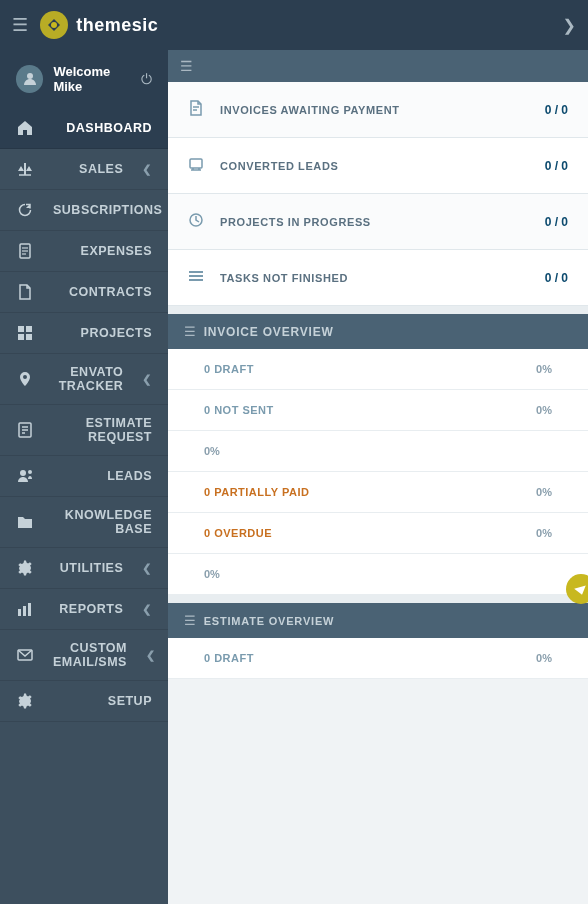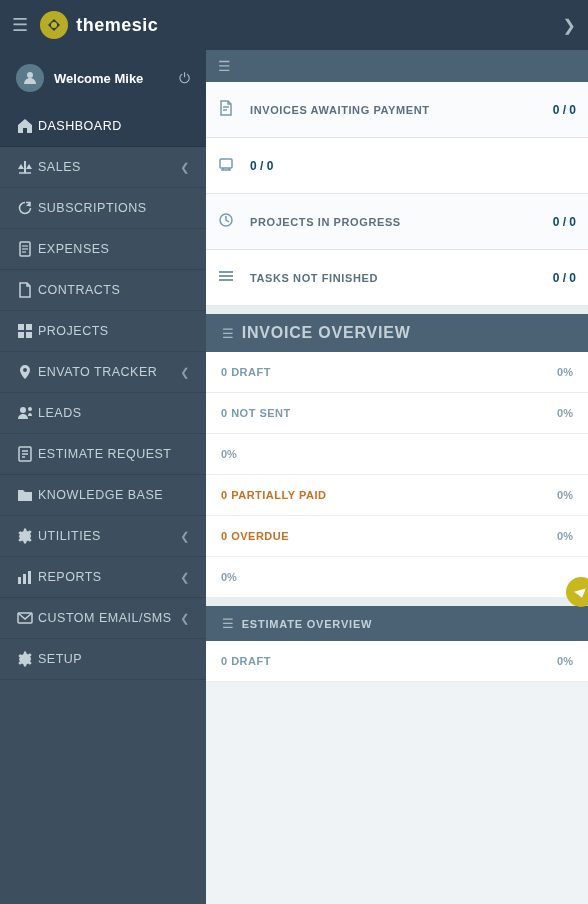--- a/index.html
+++ b/index.html
@@ -55,21 +55,21 @@
 
     
     .main-layout {
       display: flex;
       flex: 1;
       overflow: hidden;
     }
 
     
     .sidebar {
-      width: 206px;
+      width: 168px;
       background: #3d4f5e;
       flex-shrink: 0;
       overflow-y: auto;
       display: flex;
       flex-direction: column;
     }
     .sidebar::-webkit-scrollbar { width: 4px; }
     .sidebar::-webkit-scrollbar-track { background: #3d4f5e; }
     .sidebar::-webkit-scrollbar-thumb { background: #2c3e50; }
 
@@ -106,26 +106,27 @@
       cursor: pointer;
     }
 
     .nav-item {
       display: flex;
       align-items: center;
       padding: 11px 16px;
       cursor: pointer;
       color: #c5d1d8;
       font-size: 12.5px;
-      font-weight: 400;
+      font-weight: 700;
       letter-spacing: 0.5px;
       text-transform: uppercase;
       border-bottom: 1px solid rgba(0,0,0,0.1);
-      gap: 4px;
+      gap: 19px;
       position: relative;
+      text-align: right;
     }
     .nav-item.active {
       background: #2c3e50;
       color: #fff;
     }
     .nav-icon {
       width: 18px;
       height: 18px;
       display: flex;
       align-items: center;
@@ -157,21 +158,21 @@
       align-items: center;
     }
     .content-header-icon {
       color: #aab8c2;
       font-size: 14px;
     }
 
     .stat-row {
       display: flex;
       align-items: center;
-      padding: 18px 12px;
+      padding: 18px 20px;
       border-bottom: 1px solid #e0e7eb;
       background: #fff;
     }
     .stat-row:nth-child(odd) { background: #fff; }
     .stat-row:nth-child(even) { background: #fafbfc; }
 
     .stat-icon {
       width: 22px;
       margin-right: 10px;
       color: #7a9bae;
@@ -197,35 +198,35 @@
     }
 
     .invoice-overview-header {
       background: #4a6274;
       padding: 10px 16px;
       display: flex;
       align-items: center;
     }
     .invoice-overview-title {
       color: #c5d1d8;
-      font-size: 16px;
+      font-size: 12px;
       font-weight: 700;
       letter-spacing: 0.8px;
       text-transform: uppercase;
     }
     .invoice-overview-icon {
       color: #aab8c2;
       margin-right: 8px;
       font-size: 13px;
     }
 
     .invoice-stat-row {
       display: flex;
       align-items: center;
-      padding: 14px 15px;
+      padding: 14px 36px;
       border-bottom: 1px solid #e8edf0;
       background: #fff;
       position: relative;
     }
     .invoice-stat-label {
       flex: 1;
       font-size: 11px;
       font-weight: 700;
       letter-spacing: 0.5px;
       text-transform: uppercase;
@@ -386,40 +387,40 @@
           </svg>
       </span>
       <span class="nav-label">ENVATO TRACKER</span>
       <span class="nav-chevron">❮</span>
     </div>
 
 
 
     <div class="nav-item">
       <span class="nav-icon">
-        <svg width="16" height="16" viewBox="0 0 16 16" fill="#c5d1d8">
-            <circle cx="6" cy="5" r="3"></circle>
-            <path d="M1 14c0-2.8 2.2-5 5-5s5 2.2 5 5"></path>
-            <circle cx="13" cy="4" r="2"></circle>
-            <path d="M11 11c0-1.7 1-3 2-3s2 1.3 2 3"></path>
-          </svg>
-      </span>
-      <span class="nav-label">LEADS</span>
-    </div>
-
-    <div class="nav-item">
-      <span class="nav-icon">
         <svg width="16" height="16" viewBox="0 0 16 16" fill="none" stroke="#c5d1d8" stroke-width="1.5">
             <rect x="2" y="1" width="12" height="14" rx="1"></rect>
             <line x1="5" y1="5" x2="11" y2="5"></line>
             <line x1="5" y1="8" x2="11" y2="8"></line>
             <line x1="5" y1="11" x2="8" y2="11"></line>
           </svg>
       </span>
       <span class="nav-label">ESTIMATE REQUEST</span>
+    </div>
+
+    <div class="nav-item">
+      <span class="nav-icon">
+        <svg width="16" height="16" viewBox="0 0 16 16" fill="#c5d1d8">
+            <circle cx="6" cy="5" r="3"></circle>
+            <path d="M1 14c0-2.8 2.2-5 5-5s5 2.2 5 5"></path>
+            <circle cx="13" cy="4" r="2"></circle>
+            <path d="M11 11c0-1.7 1-3 2-3s2 1.3 2 3"></path>
+          </svg>
+      </span>
+      <span class="nav-label">LEADS</span>
     </div>
 
     <div class="nav-item">
       <span class="nav-icon">
         <svg width="16" height="16" viewBox="0 0 16 16" fill="#c5d1d8">
             <path d="M1 3h5l2 2h7v9H1V3z"></path>
           </svg>
       </span>
       <span class="nav-label">KNOWLEDGE BASE</span>
     </div>
@@ -487,20 +488,21 @@
       <span class="stat-value">0 / 0</span>
     </div>
 
     <div class="stat-row">
       <span class="stat-icon">
         <svg width="16" height="16" viewBox="0 0 16 16" fill="none" stroke="#7a9bae" stroke-width="1.5">
             <rect x="2" y="3" width="12" height="9" rx="1"></rect>
             <path d="M5 12v2M11 12v2M3 14h10"></path>
           </svg>
       </span>
+      <span class="stat-label">CONVERTED LEADS</span>
       <span class="stat-value">0 / 0</span>
     </div>
 
     <div class="stat-row">
       <span class="stat-icon">
         <svg width="16" height="16" viewBox="0 0 16 16" fill="none" stroke="#7a9bae" stroke-width="1.5">
             <circle cx="8" cy="8" r="6"></circle>
             <path d="M8 4v4l3 2"></path>
           </svg>
       </span>

